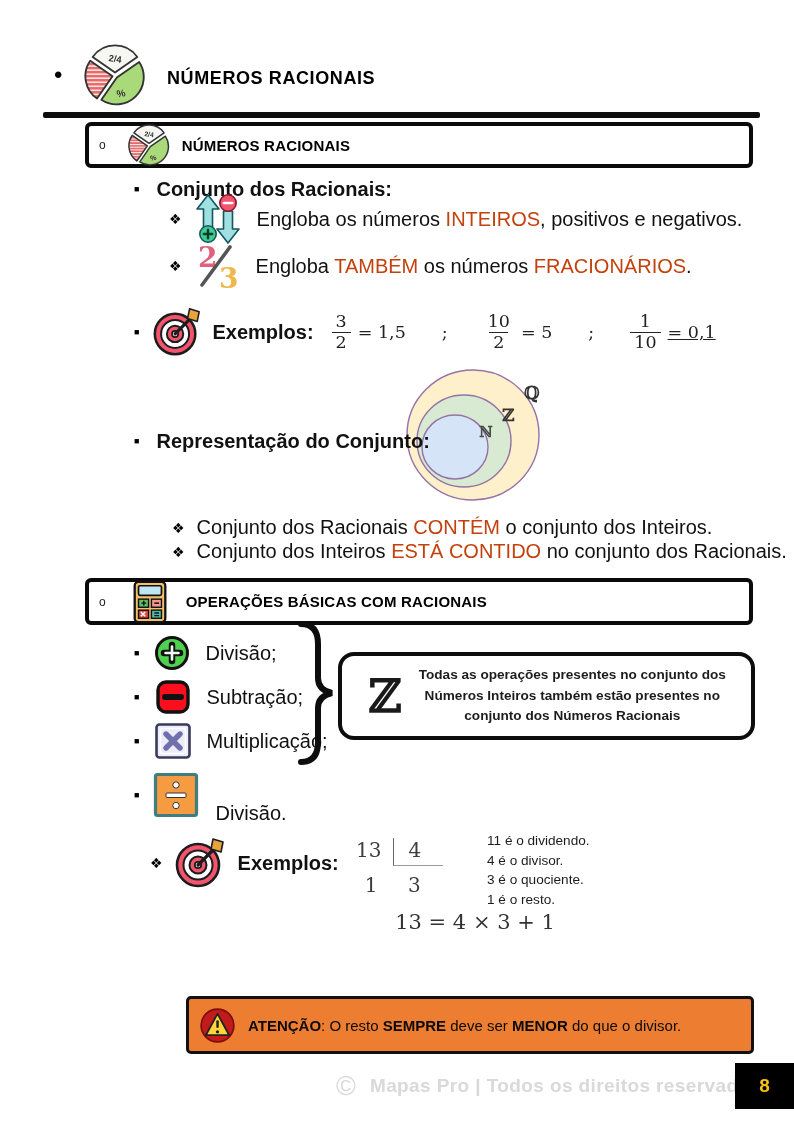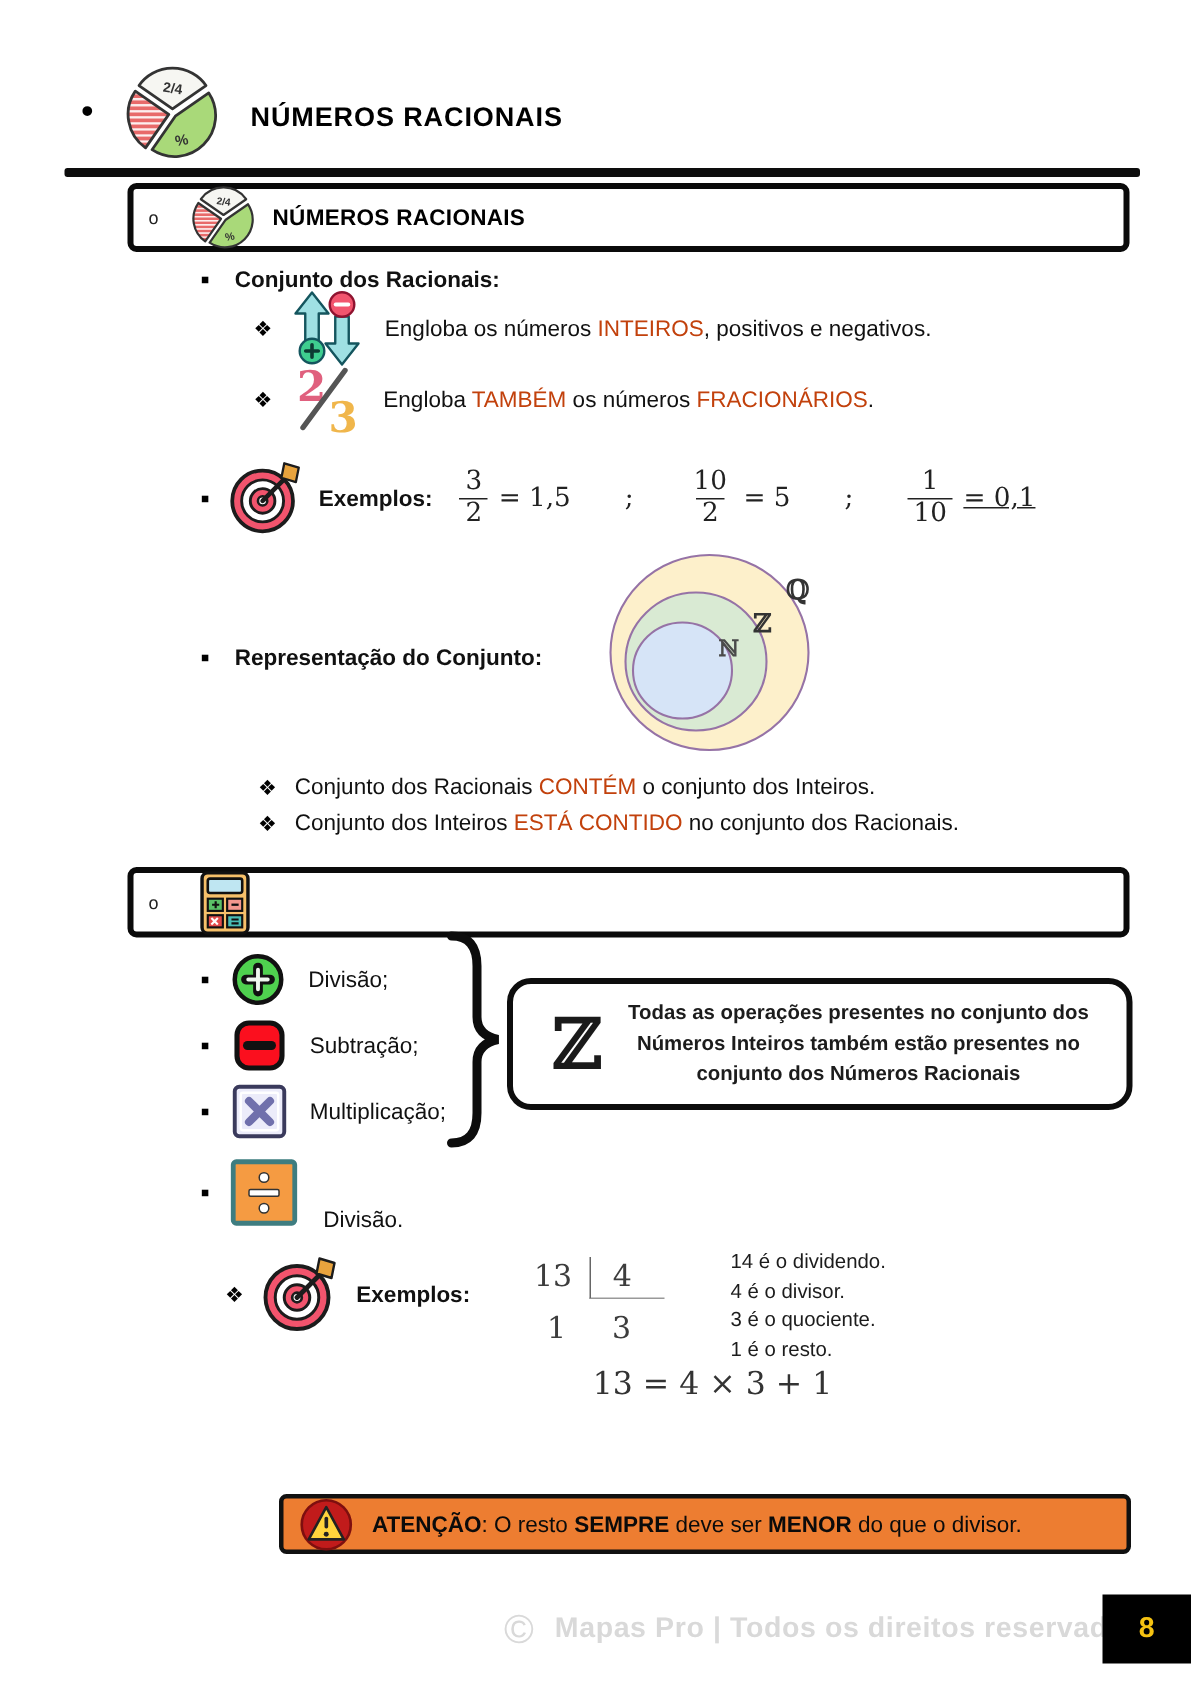--- a/index.html
+++ b/index.html
@@ -11,21 +11,21 @@
   .navy{color:#c2410c;font-weight:400;}
   .dot-marker{font-size:24px;line-height:10px;}
   .o-marker{font-size:12px;color:#222;line-height:1;}
   .sq-marker{font-size:9px;line-height:1;margin-right:0;}
   .di-marker{font-size:14px;line-height:1;}
   .page-title{font-size:18px;font-weight:700;letter-spacing:.6px;}
   .rule{background:#0d0d0d;height:6px;border-radius:2px;}
   .secbox{border:4px solid #0a0a0a;border-radius:6px;background:#fff;
           display:flex;align-items:center;box-sizing:border-box;}
   .sechead{font-size:15px;font-weight:700;letter-spacing:.2px;}
-  .body-txt{font-size:15px;color:#111;}
+  .body-txt{font-size:20px;color:#111;}
   .mathrow{display:flex;align-items:center;font-family:"DejaVu Serif",serif;
            font-size:17.5px;color:#222;}
   .frac{display:inline-flex;flex-direction:column;align-items:center;line-height:1.12;}
   .frac .den{border-top:1.6px solid #222;padding:0 4px;}
   .frac .num{padding:0 4px;}
   .sep{margin:0 36px;}
   .zbox{border:4px solid #0d0d0d;border-radius:16px;background:#fff;
         display:flex;align-items:center;box-sizing:border-box;padding:0 16px;}
   .zsym{font-family:"DejaVu Serif",serif;font-size:46px;font-weight:700;color:#1a1a1a;
         margin:0 8px 0 10px;}
@@ -215,20 +215,21 @@
         <rect x="11" y="20" width="10.5" height="8.5" fill="#5bc167" stroke="#111" stroke-width="1.5"></rect>
         <rect x="24.5" y="20" width="10.5" height="8.5" fill="#f4978e" stroke="#111" stroke-width="1.5"></rect>
         <rect x="11" y="31.5" width="10.5" height="8.5" fill="#e34b4b" stroke="#111" stroke-width="1.5"></rect>
         <rect x="24.5" y="31.5" width="10.5" height="8.5" fill="#49bdb5" stroke="#111" stroke-width="1.5"></rect>
         <path d="M14,24.2 h5 M16.5,21.7 v5" stroke="#111" stroke-width="1.5"></path>
         <path d="M27.5,24.2 h5" stroke="#111" stroke-width="1.6"></path>
         <path d="M13.5,33.5 l4.5,4.5 M18,33.5 l-4.5,4.5" stroke="#fff" stroke-width="1.5"></path>
         <path d="M27.5,34.5 h5 M27.5,37.2 h5" stroke="#111" stroke-width="1.4"></path>
       </svg>
     </span>
+    <span class="sechead" style="margin-left:14px;">OPERAÇÕES BÁSICAS COM RACIONAIS</span>
   </div>
 
   <div class="abs row" style="left:134px;top:632px;height:42px;">
     <span class="sq-marker">■</span>
     <span style="margin-left:14px;">
       <svg width="38" height="38" viewBox="0 0 38 38">
         <circle cx="19" cy="19" r="15.5" fill="#4fd14f" stroke="#111" stroke-width="3"></circle>
         <path d="M11,19 h16 M19,11 v16" stroke="#111" stroke-width="6.5" stroke-linecap="round"></path>
         <path d="M12.5,19 h13 M19,12.5 v13" stroke="#eef7ee" stroke-width="2.6" stroke-linecap="round"></path>
       </svg>
@@ -297,29 +298,29 @@
   </div>
 
   <div class="abs ldiv" style="left:356px;top:838px;">
     <span class="ld-a">13</span>
     <span class="ld-b">4</span>
     <span class="ld-c">1</span>
     <span class="ld-d">3</span>
   </div>
 
   <div class="abs divnotes" style="left:487px;top:831px;">
-    <div>14 é o dividendo.</div>
+    <div>11 é o dividendo.</div>
     <div>4 é o divisor.</div>
     <div>3 é o quociente.</div>
     <div>1 é o resto.</div>
   </div>
 
   <div class="abs eq" style="left:160px;top:910px;width:630px;font-size:21px;">13 = 4 × 3 + 1</div>
 
-  <div class="abs attbox" style="left:186px;top:996px;width:568px;height:40px;">
+  <div class="abs attbox" style="left:186px;top:996px;width:568px;height:58px;">
     <span>
       <svg width="37" height="37" viewBox="0 0 38 38">
         <circle cx="19" cy="19" r="16.8" fill="#c11b1b" stroke="#7e0f0f" stroke-width="1.8"></circle>
         <polygon points="19,7 31,29 7,29" fill="#ffd43c" stroke="#222" stroke-width="1.8" stroke-linejoin="round"></polygon>
         <rect x="17.8" y="13.5" width="2.5" height="8" rx="1.2" fill="#222"></rect>
         <circle cx="19" cy="25.5" r="1.7" fill="#222"></circle>
       </svg>
     </span>
     <span class="atttxt">
       <span class="b">ATENÇÃO</span><span>: O resto </span><span class="b">SEMPRE</span><span> deve ser </span><span class="b">MENOR</span><span> do que o divisor.</span>

